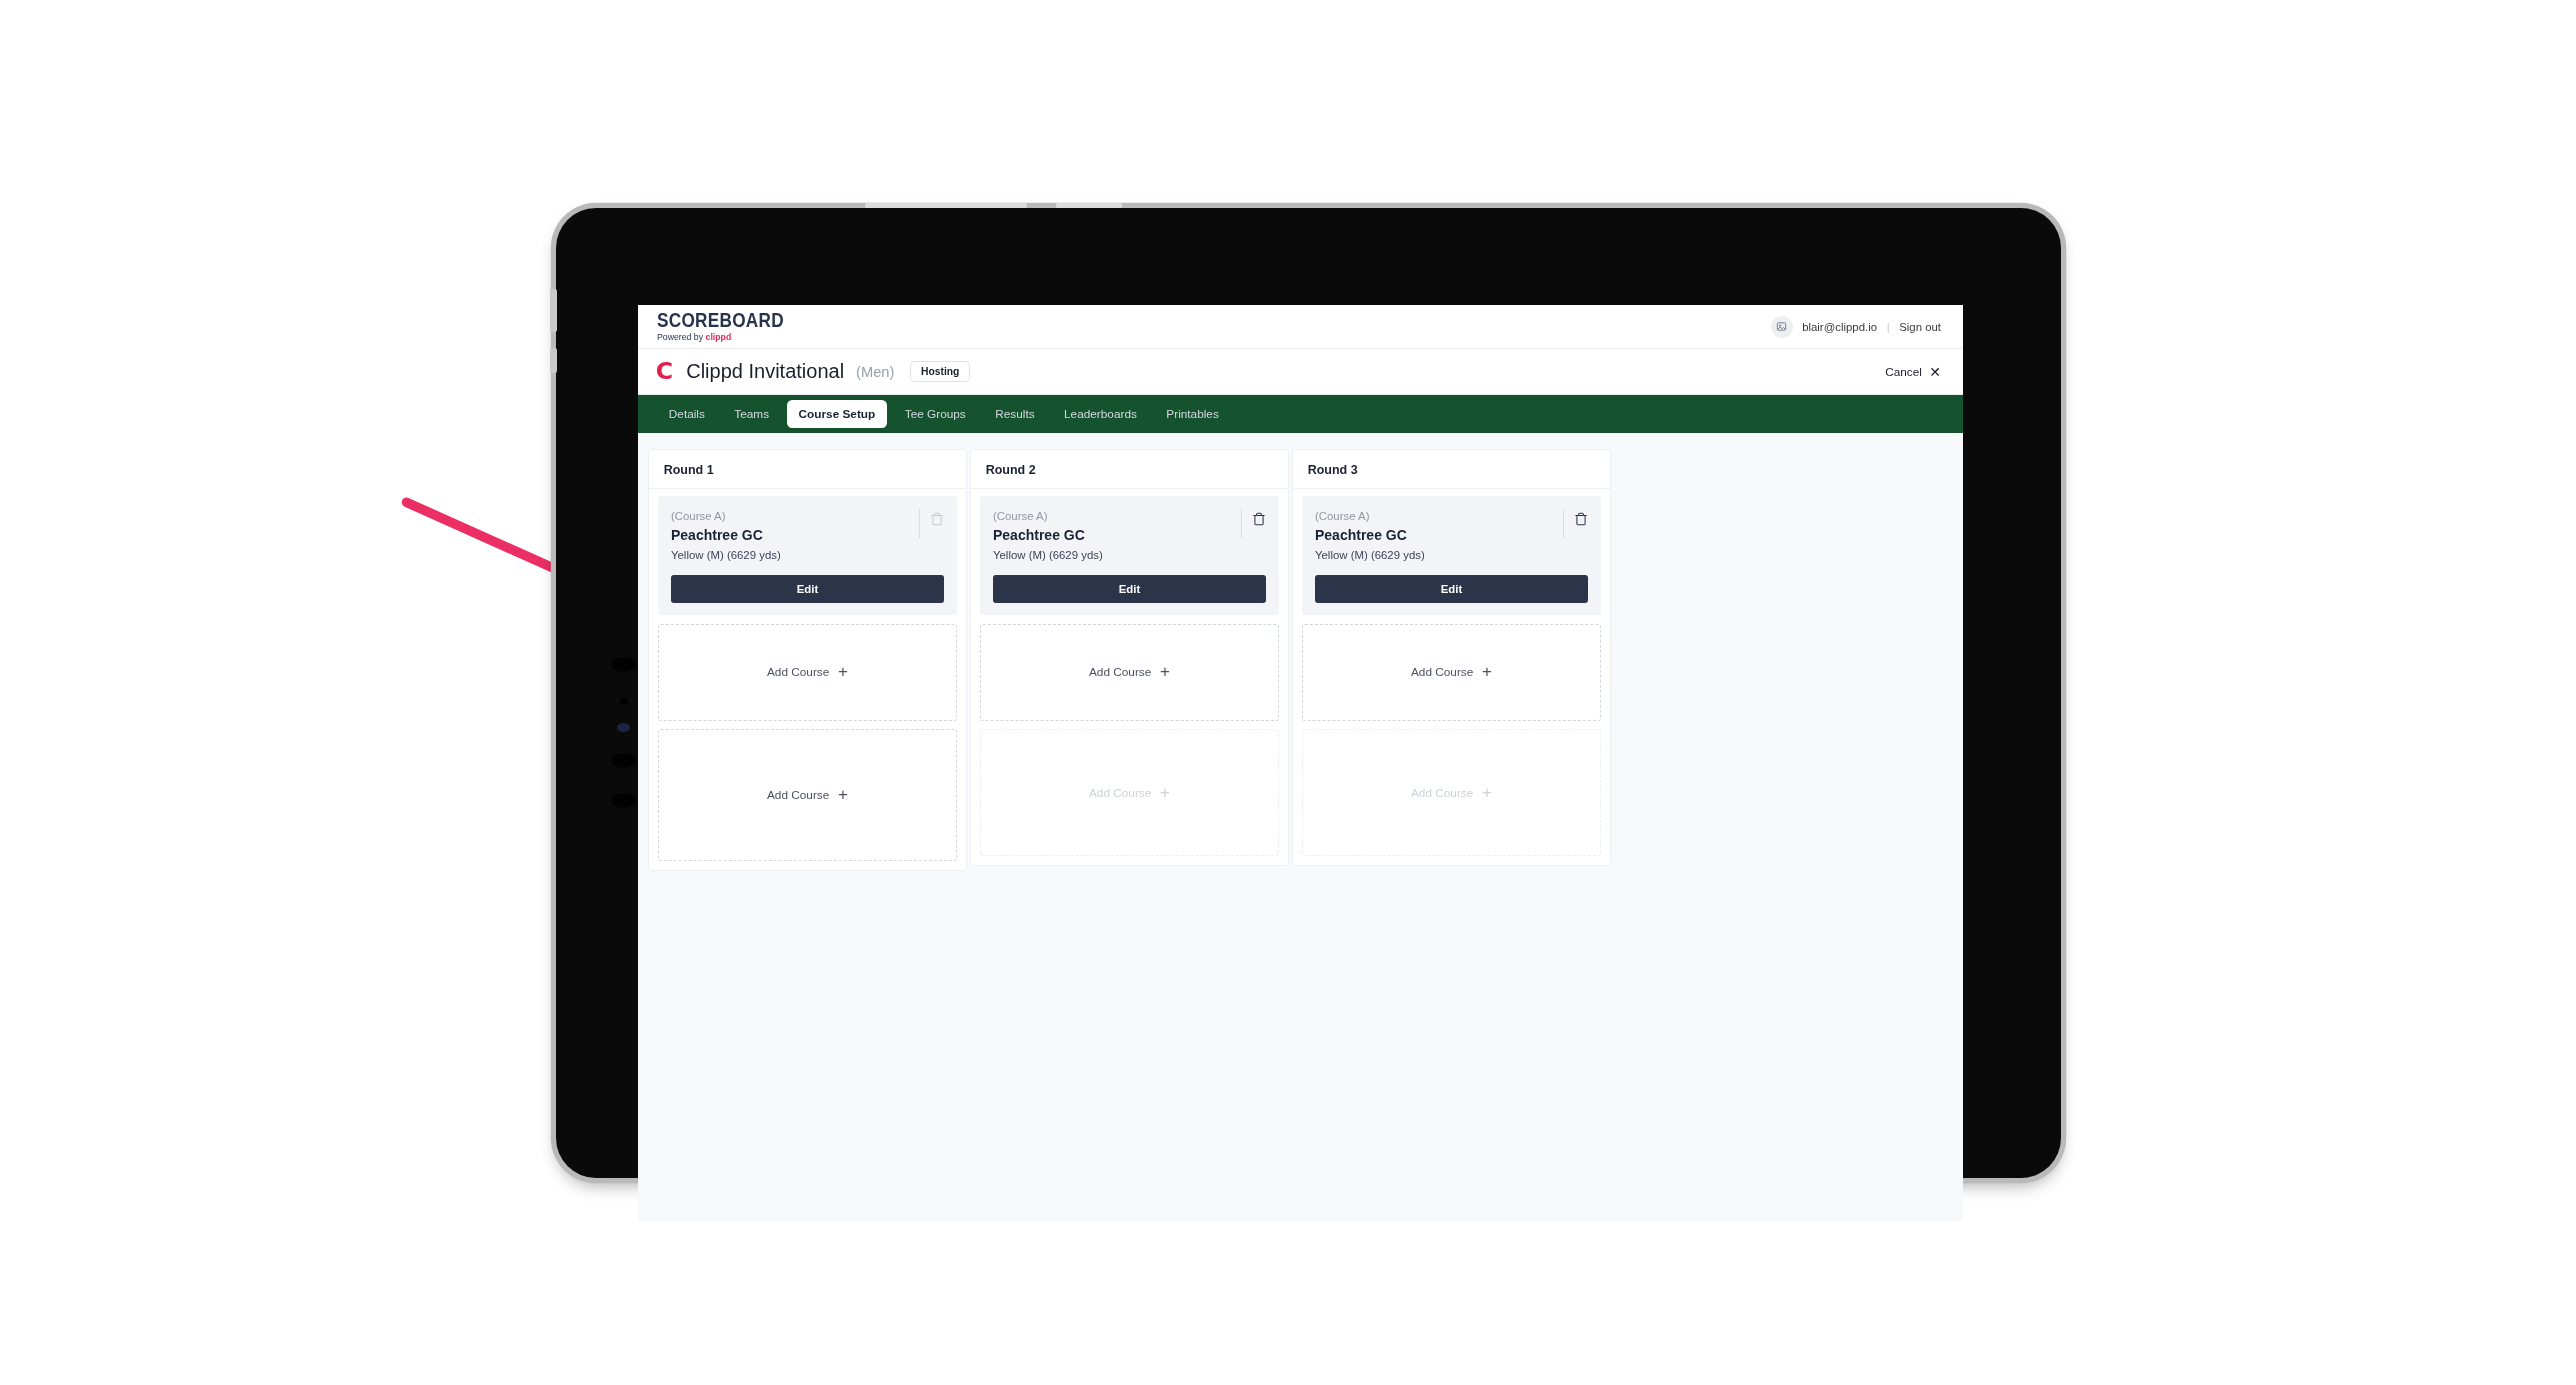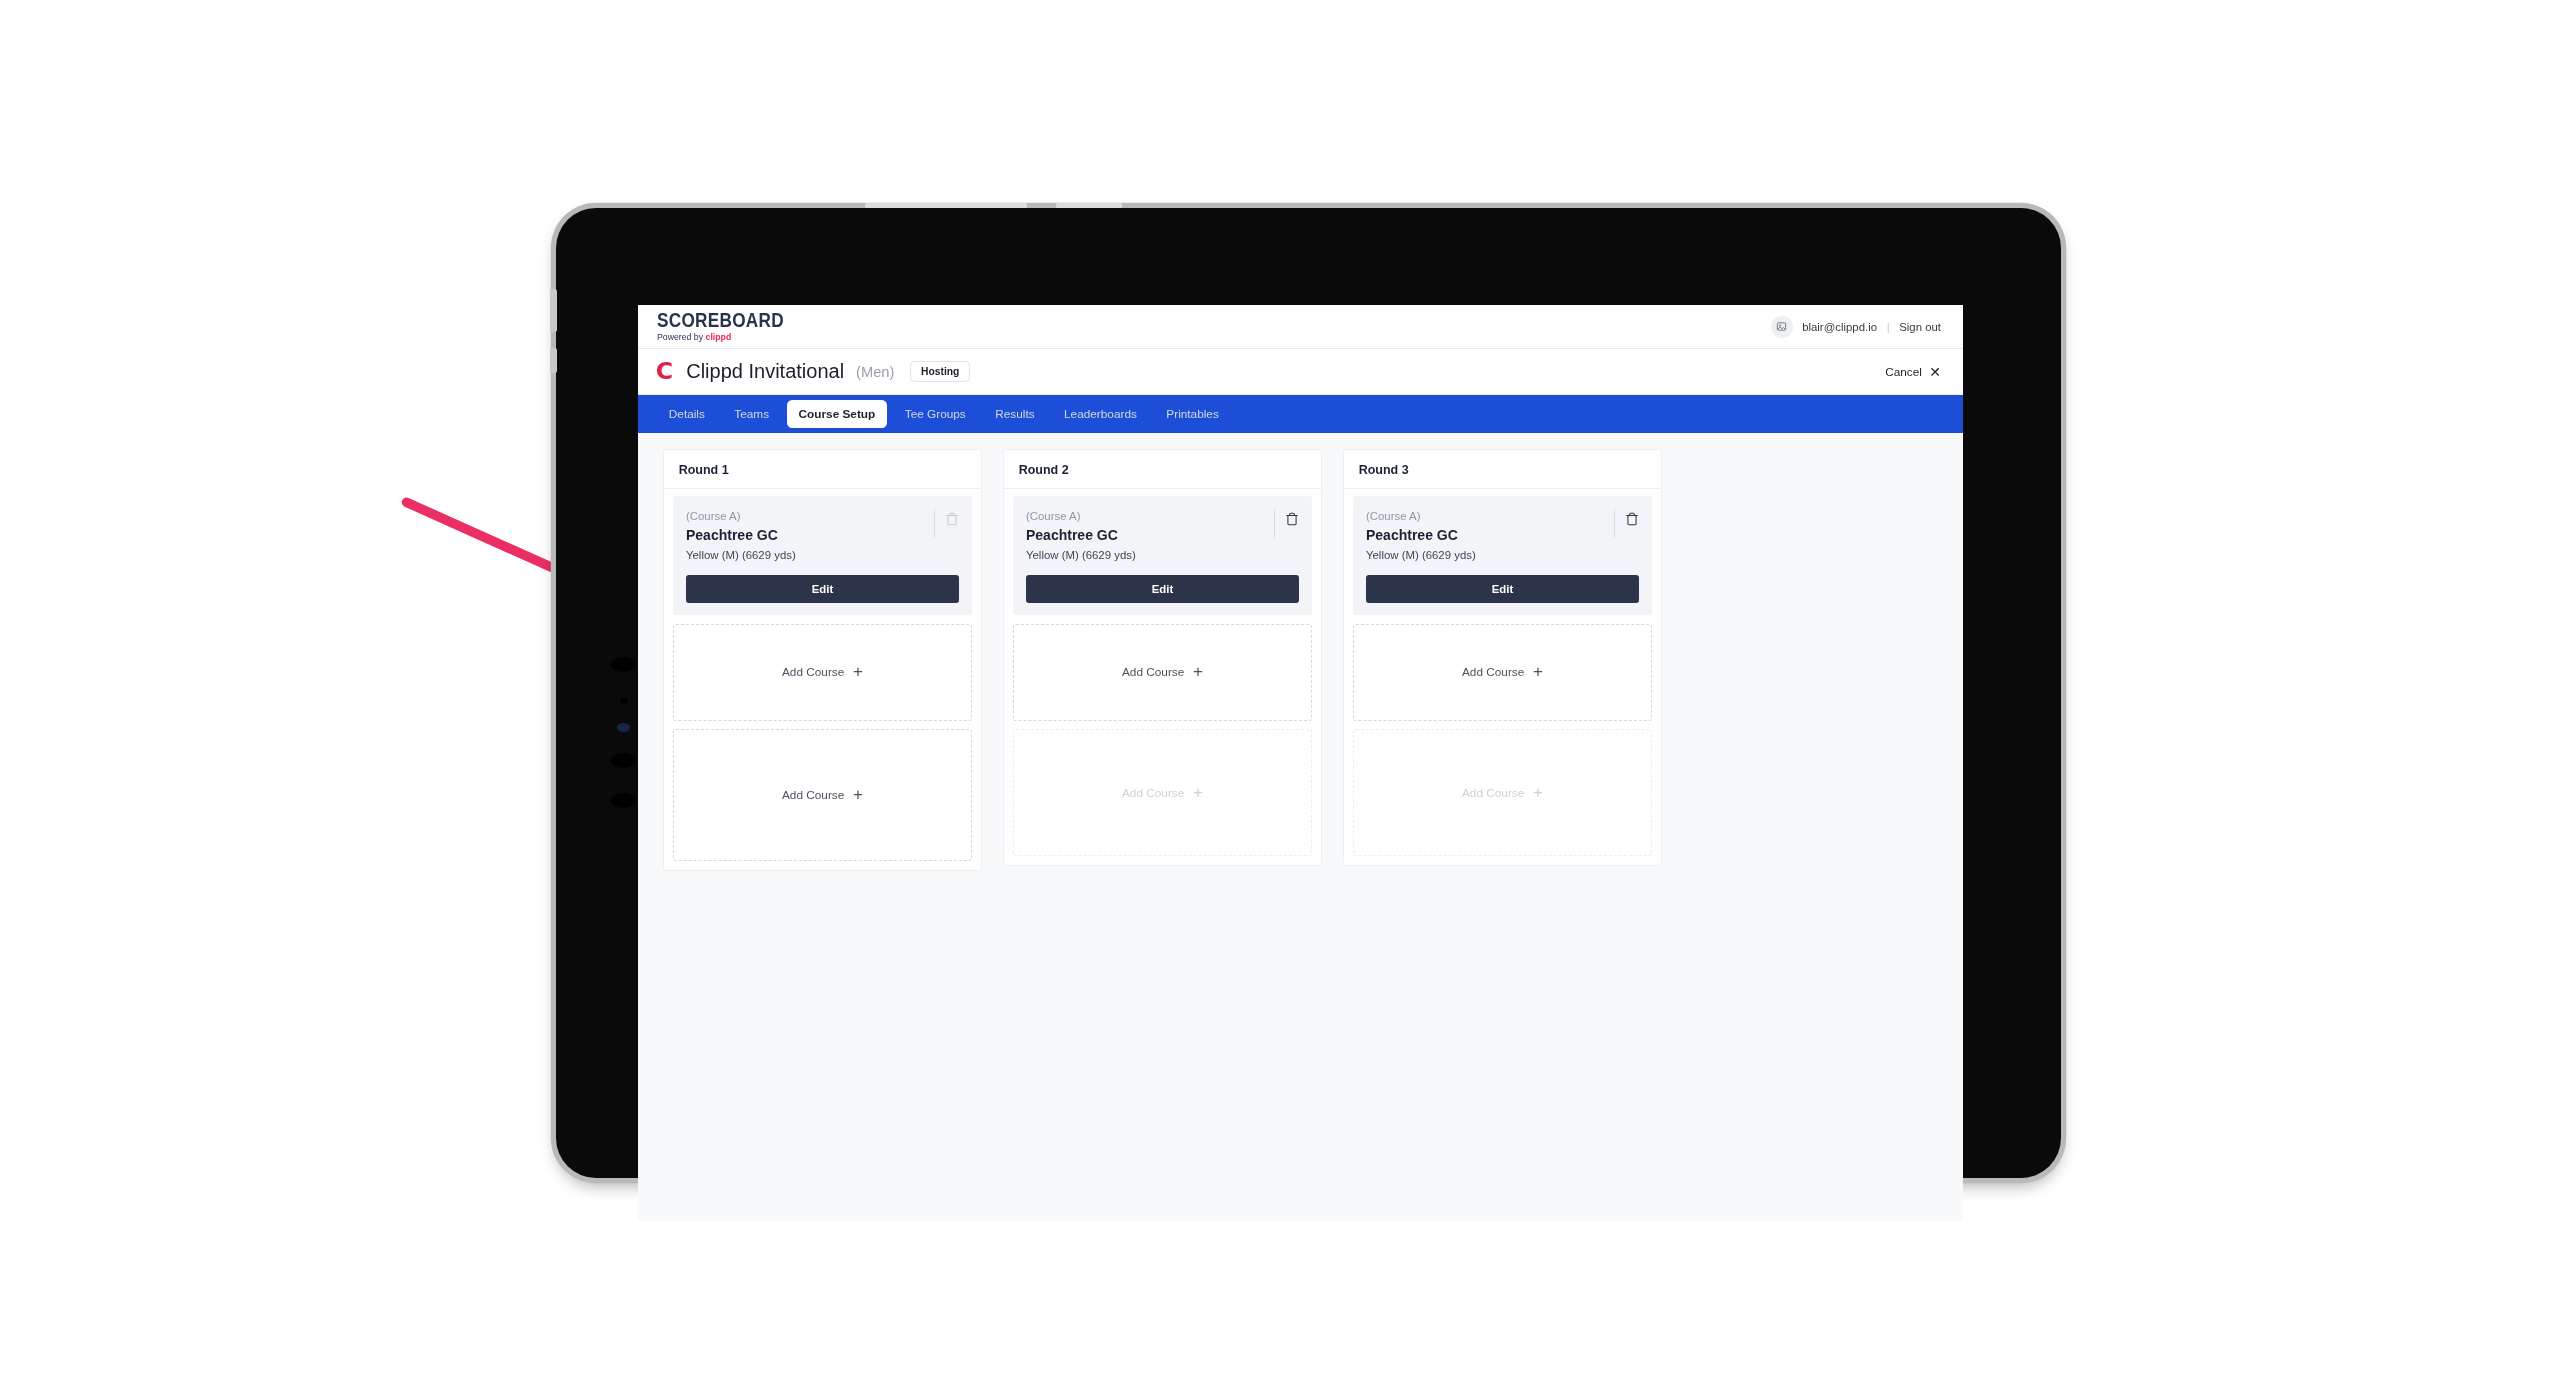--- a/index.html
+++ b/index.html
@@ -153,36 +153,36 @@
     background:#fff;
   }
   .cancel {
     margin-left: auto; display: flex; align-items: center; gap: 7.4px;
     font-size: 11.8px; color: #1b1f2a; cursor: pointer;
   }
   .cancel .x { font-size: 14px; font-weight: 500; }
 
   
   .tabbar {
-    height: 38px; background: #1d4ed8;
+    height: 38px; background: #14532d;
     display: flex; align-items: center;
     padding-left: 19px; gap: 5.9px;
   }
   .tab {
     font-size: 11.8px; color: #d5d9e1;
     padding: 6.6px 11.8px; border-radius: 5.2px; cursor: pointer;
     white-space: nowrap;
   }
   .tab.active { background: #ffffff; color: #1b2235; font-weight: 600; }
 
   
   .content {
     background: #f7f9fb;
-    padding: 16px 0 0 25px;
-    display: flex; gap: 21px;
+    padding: 16px 0 0 10px;
+    display: flex; gap: 3px;
     height: calc(100% - 128px);
   }
   .round-col {
     width: 319px;
     background: #ffffff;
     border: 0.7px solid #edeff2;
     border-radius: 3.7px;
     align-self: flex-start;
   }
   .round-head {

